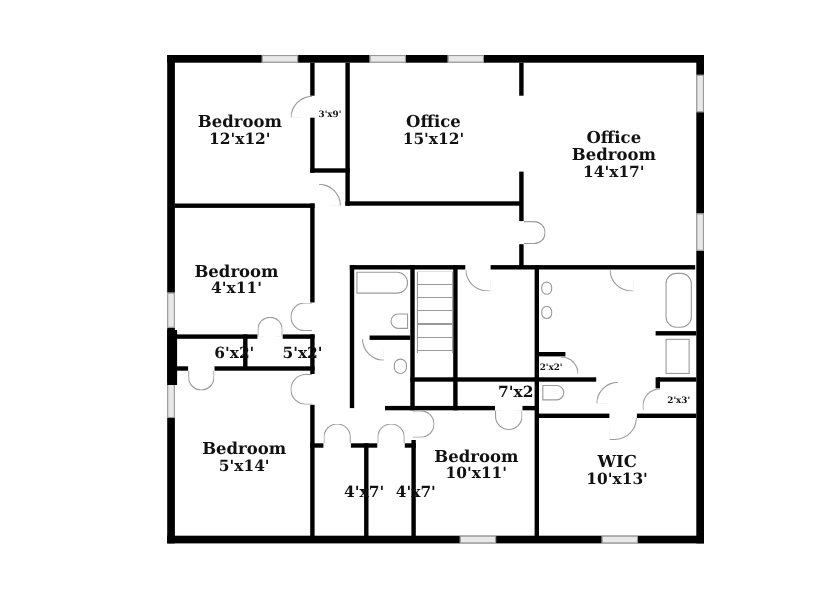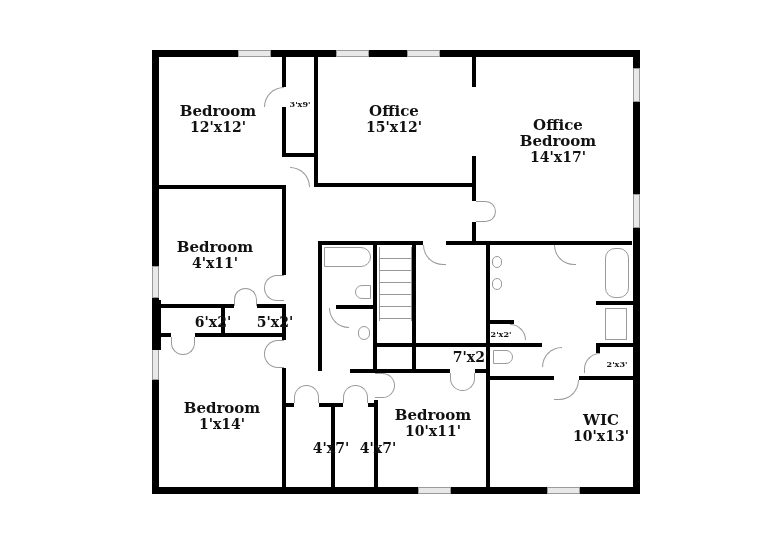--- a/index.html
+++ b/index.html
@@ -143,30 +143,30 @@
     <span>2'x2'</span>
   </div>
   <div class="label small" style="left:448px;top:357px;">
     <span>7'x2'</span>
   </div>
   <div class="label tiny" style="left:617px;top:364px;">
     <span>2'x3'</span>
   </div>
   <div class="label" style="left:222px;top:416px;">
     <span class="name">Bedroom</span>
-    <span class="dim">1'x14'</span>
+    <span class="dim">5'x14'</span>
   </div>
   <div class="label small" style="left:308px;top:448px;">
     <span>4'x7'</span>
   </div>
   <div class="label small" style="left:355px;top:448px;">
     <span>4'x7'</span>
   </div>
   <div class="label" style="left:433px;top:423px;">
     <span class="name">Bedroom</span>
     <span class="dim">10'x11'</span>
   </div>
-  <div class="label" style="left:561px;top:428px;margin-left:40px;">
+  <div class="label" style="left:561px;top:428px;">
     <span class="name">WIC</span>
     <span class="dim">10'x13'</span>
   </div>
 
 </div>
 
 </body></html>

